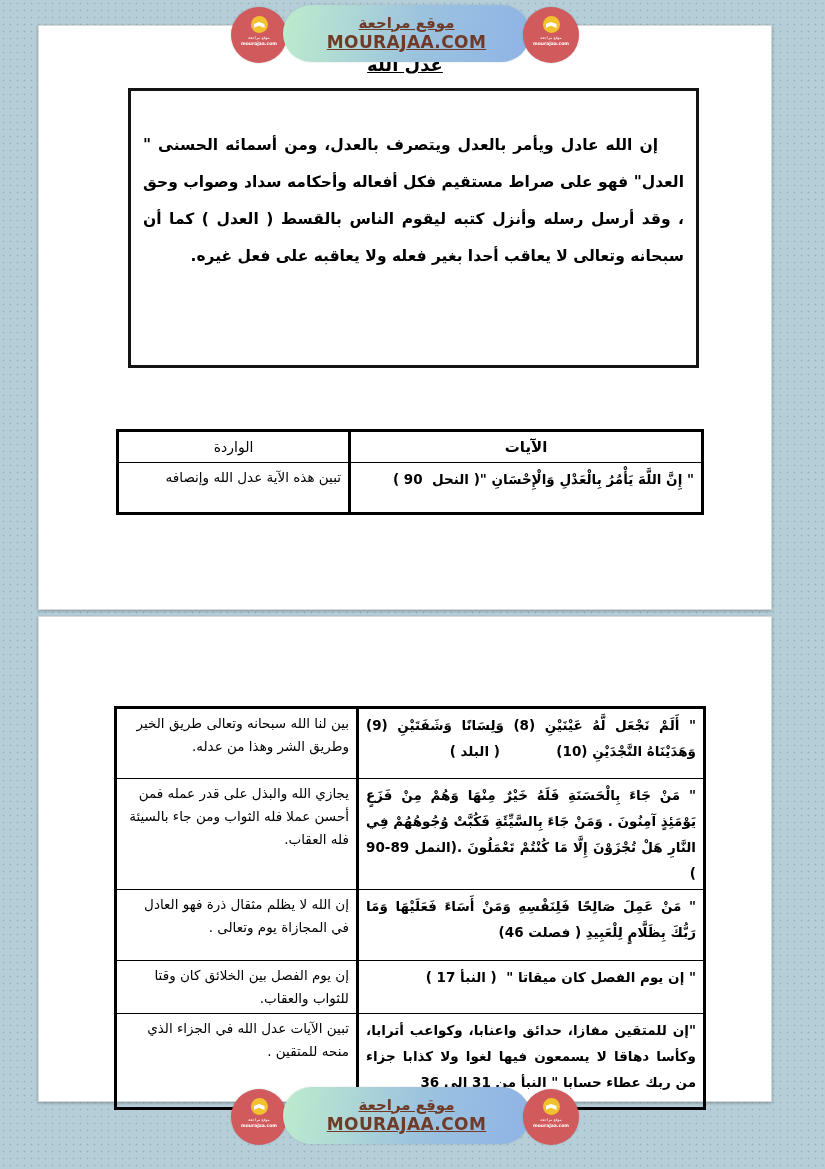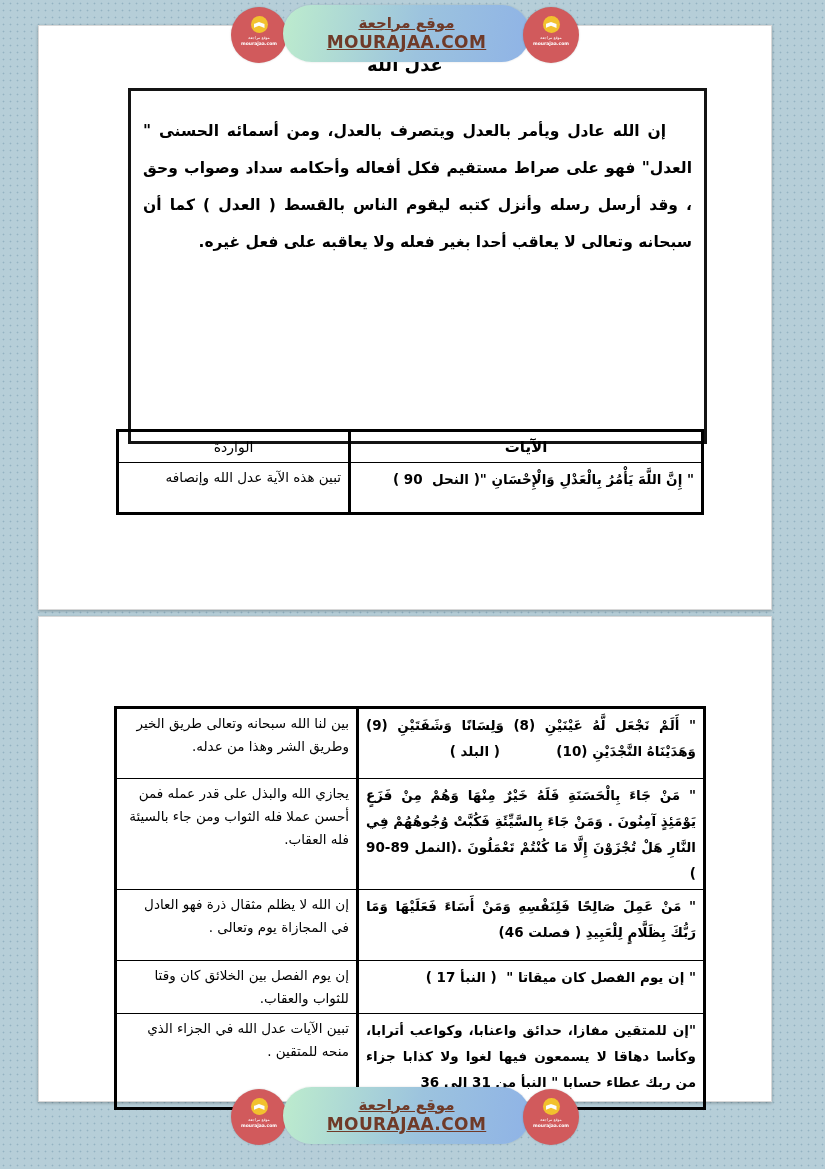--- a/index.html
+++ b/index.html
@@ -41,24 +41,24 @@
   }
   .logo-left { left:231px; }
   .logo-right { left:523px; }
   .logo-yellow { width:17px; height:17px; border-radius:50%; background:#f2c12e; margin:9px auto 2px; position:relative; }
   .book { position:absolute; left:3px; top:6px; width:11px; height:6px; background:#fdfdfd;
           clip-path:polygon(0 35%,50% 0,100% 35%,100% 100%,50% 62%,0 100%); }
   .logo-text1 { font-size:4px; color:#ffffff; line-height:1.4; }
   .logo-text2 { font-size:4.5px; color:#ffffff; font-weight:bold; line-height:1.3; }
 
   
-  .doc-title { position:absolute; top:28px; left:0; right:0; text-align:center; font-weight:bold; font-size:18px; }
+  .doc-title { position:absolute; top:28px; left:0; right:0; text-align:center; font-weight:bold; font-size:18px;text-decoration:underline; }
   .intro-box {
-    position:absolute; top:62px; left:89px; right:64px; height:356px; box-sizing:border-box;
-    border:3px solid #141414; padding:22px 12px 0 12px;
+    position:absolute; top:62px; left:89px; right:72px; height:280px; box-sizing:border-box;
+    border:3px solid #141414; padding:36px 12px 0 12px;
     direction:rtl;
   }
   .boxp { margin:0; font-weight:bold; font-size:15.5px; line-height:37px;
           text-align:justify; text-align-last:right; }
   .boxp.first { text-indent:26px; }
   .verse-intro { position:absolute; top:364px; right:234px; width:410px; direction:rtl;
                  font-size:13.5px; font-weight:600; white-space:nowrap; }
 
   
   .vtable { border-collapse:collapse; direction:rtl; table-layout:fixed; position:absolute;

